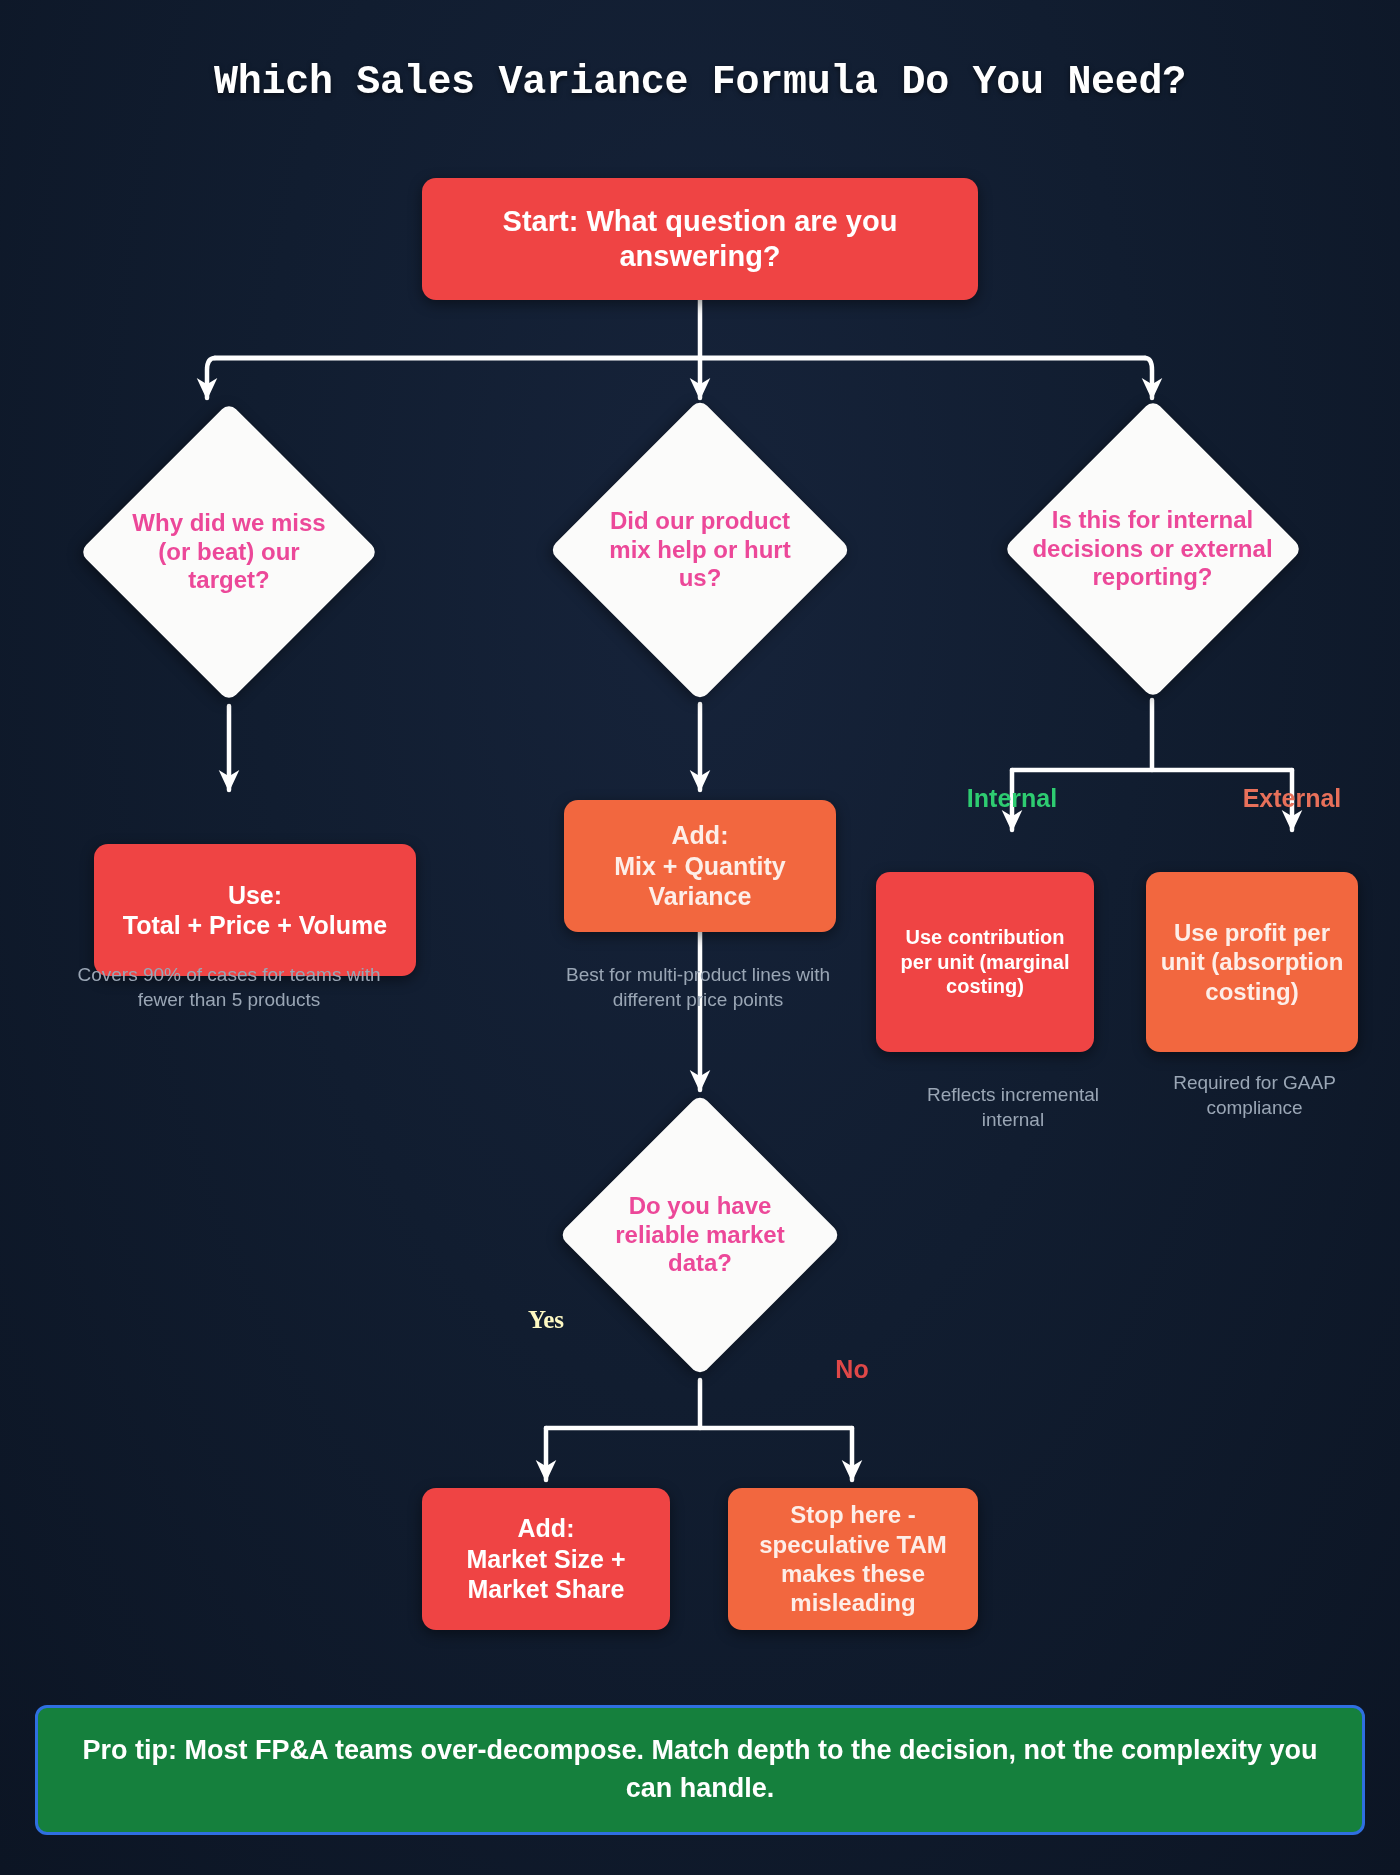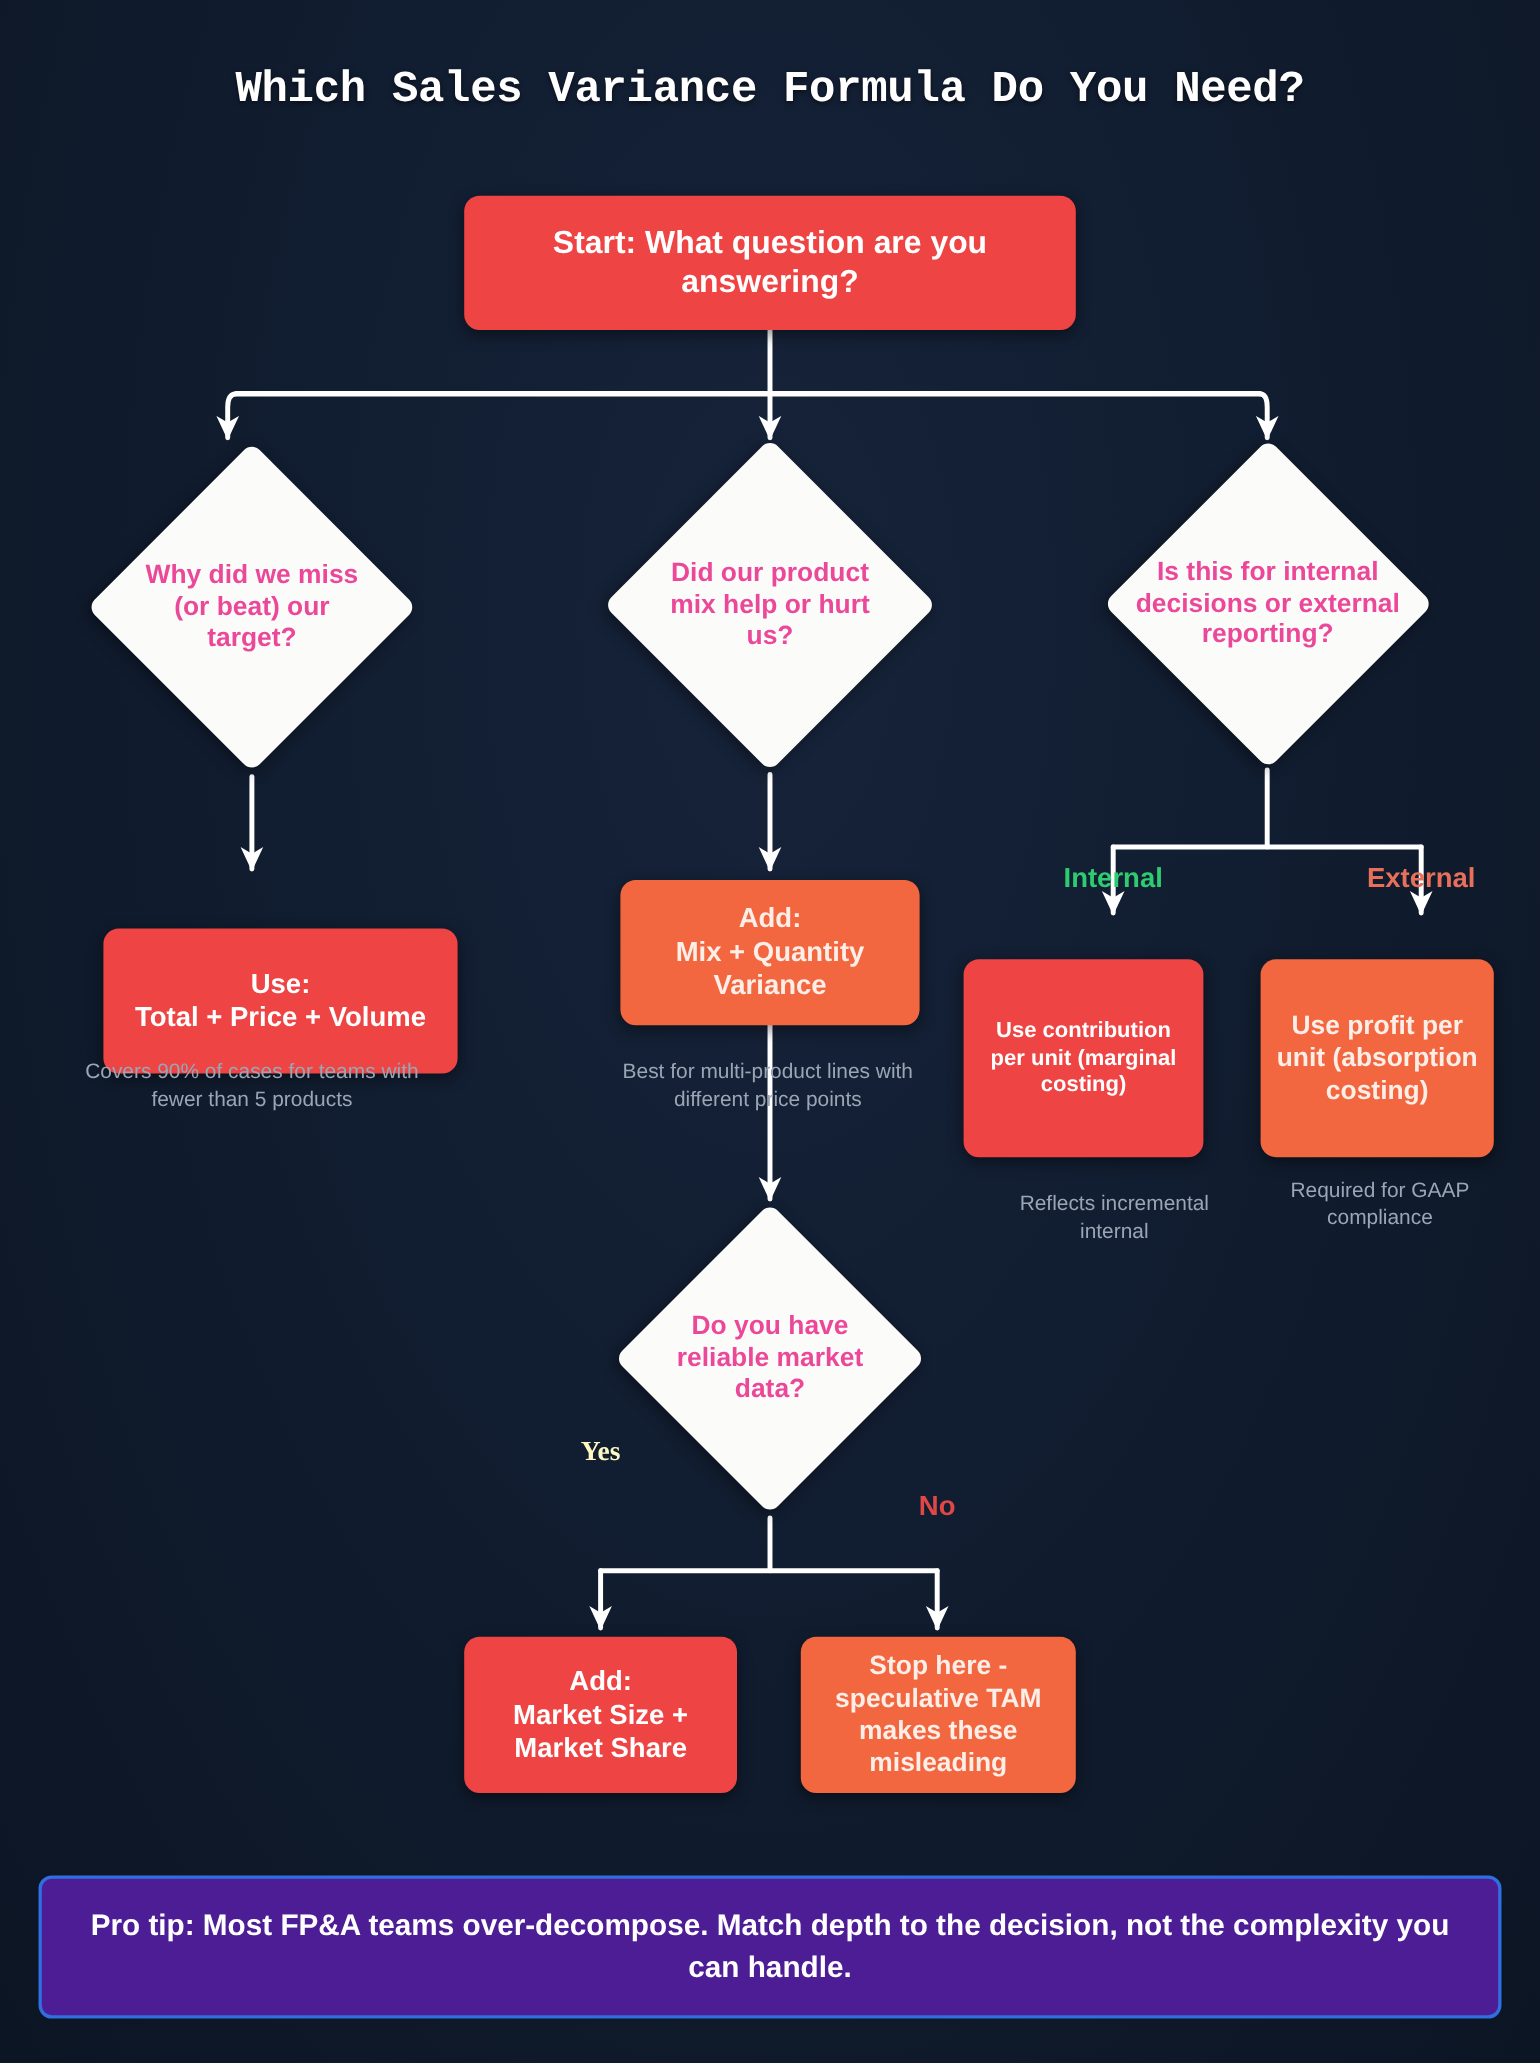--- a/index.html
+++ b/index.html
@@ -109,21 +109,21 @@
   
   #protip {
     position: absolute;
     left: 35px;
     top: 1705px;
     width: 1330px;
     height: 130px;
     box-sizing: border-box;
     border: 3px solid #2f6fe0;
     border-radius: 12px;
-    background: #4c1d95;
+    background: #15803d;
     display: flex;
     align-items: center;
     justify-content: center;
     text-align: center;
     color: #ffffff;
     font-size: 27px;
     font-weight: bold;
     line-height: 1.4;
     padding: 0 40px;
   }

